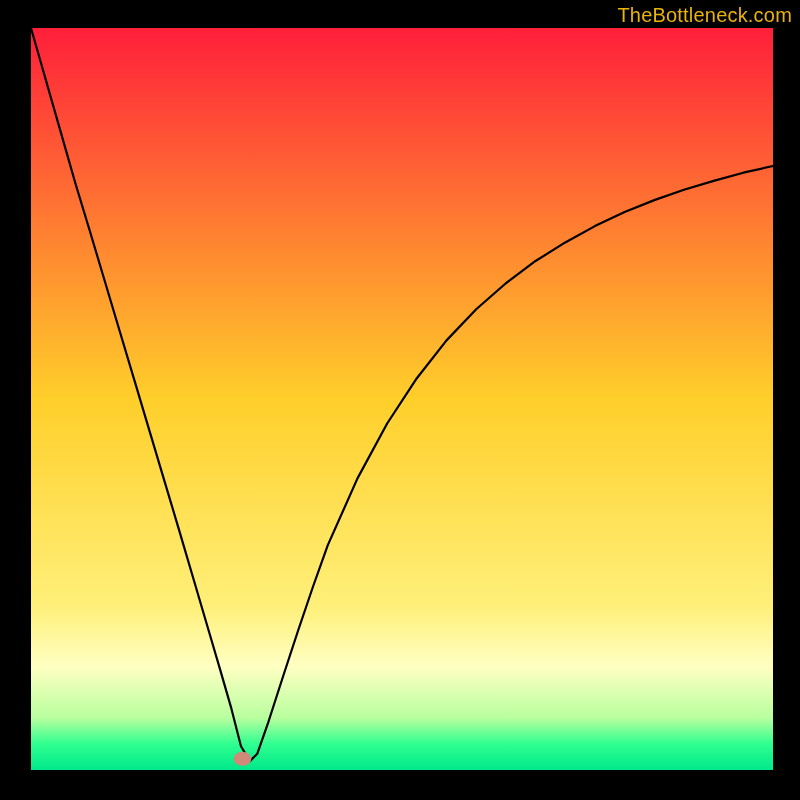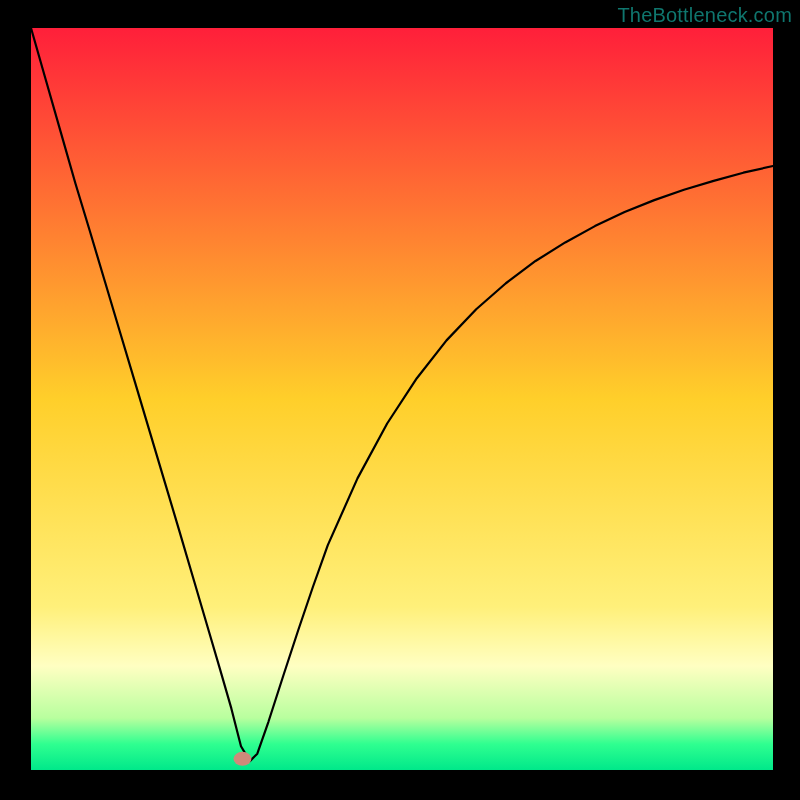--- a/index.html
+++ b/index.html
@@ -14,21 +14,21 @@
   .stage {
     position: relative;
     width: 800px;
     height: 800px;
     background: #000;
   }
   .watermark {
     position: absolute;
     top: 4px;
     right: 8px;
-    color: #0f766e;
+    color: #eab308;
     font-size: 20px;
     font-family: Verdana, Geneva, sans-serif;
     letter-spacing: 0.2px;
     z-index: 5;
   }
   svg.plot {
     position: absolute;
     left: 0;
     top: 0;
     width: 800px;

